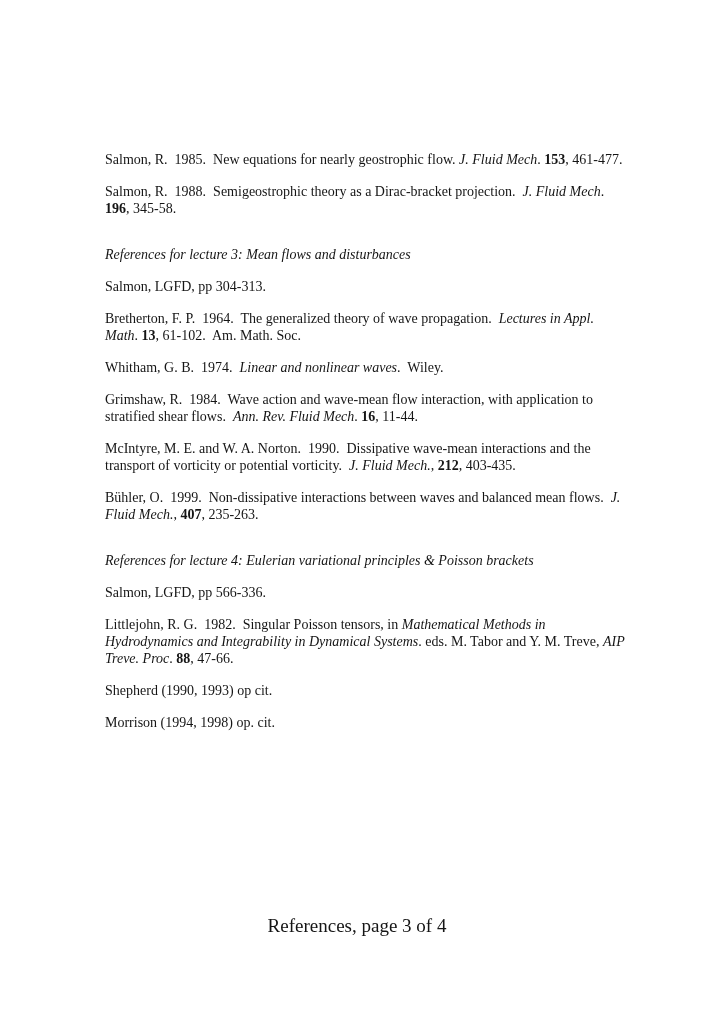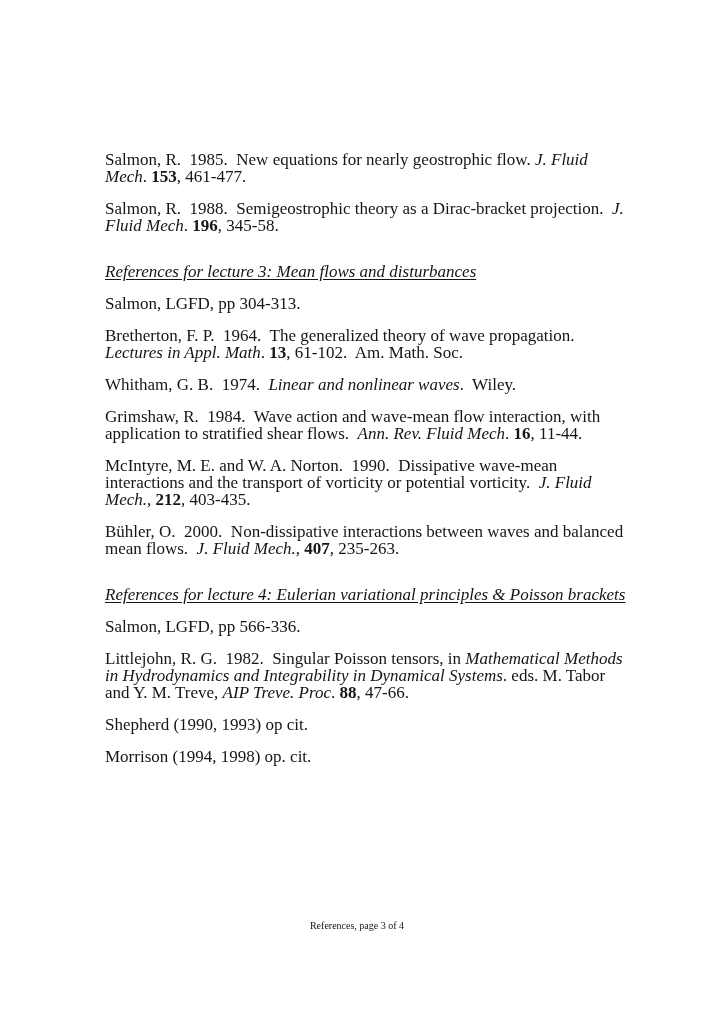--- a/index.html
+++ b/index.html
@@ -19,56 +19,55 @@
     background: #ffffff;
   }
   .content {
     position: absolute;
     left: 105px;
     top: 151px;
     width: 521px;
   }
   .content p {
     margin: 0 0 15px 0;
-    font-size: 17px;
+    font-size: 14px;
     line-height: 17px;
     white-space: pre-wrap;
   }
   .content p.heading {
     margin-top: 29px;
     font-style: italic;
-    text-decoration: underline;
     text-underline-offset: 2px;
   }
   .content span.i { font-style: italic; }
   .content span.b { font-weight: bold; }
   .footer {
     position: absolute;
     left: 0;
     top: 917px;
     width: 714px;
     text-align: center;
-    font-size: 10px;
+    font-size: 19px;
     line-height: 17px;
   }
 </style>
 </head>
 <body>
 
 <div class="page">
   <div class="content">
       <p class="ref"><span class="">Salmon, R.  1985.  New equations for nearly geostrophic flow. </span><span class="i">J. Fluid Mech</span><span class="">. </span><span class="b">153</span><span class="">, 461-477.</span></p>
       <p class="ref"><span class="">Salmon, R.  1988.  Semigeostrophic theory as a Dirac-bracket projection.  </span><span class="i">J. Fluid Mech</span><span class="">. </span><span class="b">196</span><span class="">, 345-58.</span></p>
       <p class="heading"><span class="">References for lecture 3: Mean flows and disturbances</span></p>
       <p class="ref"><span class="">Salmon, LGFD, pp 304-313.</span></p>
       <p class="ref"><span class="">Bretherton, F. P.  1964.  The generalized theory of wave propagation.  </span><span class="i">Lectures in Appl. Math</span><span class="">. </span><span class="b">13</span><span class="">, 61-102.  Am. Math. Soc.</span></p>
       <p class="ref"><span class="">Whitham, G. B.  1974.  </span><span class="i">Linear and nonlinear waves</span><span class="">.  Wiley.</span></p>
       <p class="ref"><span class="">Grimshaw, R.  1984.  Wave action and wave-mean flow interaction, with application to stratified shear flows.  </span><span class="i">Ann. Rev. Fluid Mech</span><span class="">. </span><span class="b">16</span><span class="">, 11-44.</span></p>
       <p class="ref"><span class="">McIntyre, M. E. and W. A. Norton.  1990.  Dissipative wave-mean interactions and the transport of vorticity or potential vorticity.  </span><span class="i">J. Fluid Mech.</span><span class="">, </span><span class="b">212</span><span class="">, 403-435.</span></p>
-      <p class="ref"><span class="">Bühler, O.  2000.  Non-dissipative interactions between waves and balanced mean flows.  </span><span class="i">J. Fluid Mech.</span><span class="">, </span><span class="b">407</span><span class="">, 235-263.</span></p>
+      <p class="ref"><span class="">Bühler, O.  1999.  Non-dissipative interactions between waves and balanced mean flows.  </span><span class="i">J. Fluid Mech.</span><span class="">, </span><span class="b">407</span><span class="">, 235-263.</span></p>
       <p class="heading"><span class="">References for lecture 4: Eulerian variational principles &amp; Poisson brackets</span></p>
       <p class="ref"><span class="">Salmon, LGFD, pp 566-336.</span></p>
       <p class="ref"><span class="">Littlejohn, R. G.  1982.  Singular Poisson tensors, in </span><span class="i">Mathematical Methods in Hydrodynamics and Integrability in Dynamical Systems</span><span class="">. eds. M. Tabor and Y. M. Treve, </span><span class="i">AIP Treve. Proc</span><span class="">. </span><span class="b">88</span><span class="">, 47-66.</span></p>
       <p class="ref"><span class="">Shepherd (1990, 1993) op cit.</span></p>
       <p class="ref"><span class="">Morrison (1994, 1998) op. cit.</span></p>
     </div>
   <div class="footer">References, page 3 of 4</div>
 </div>
 
 </body></html>

